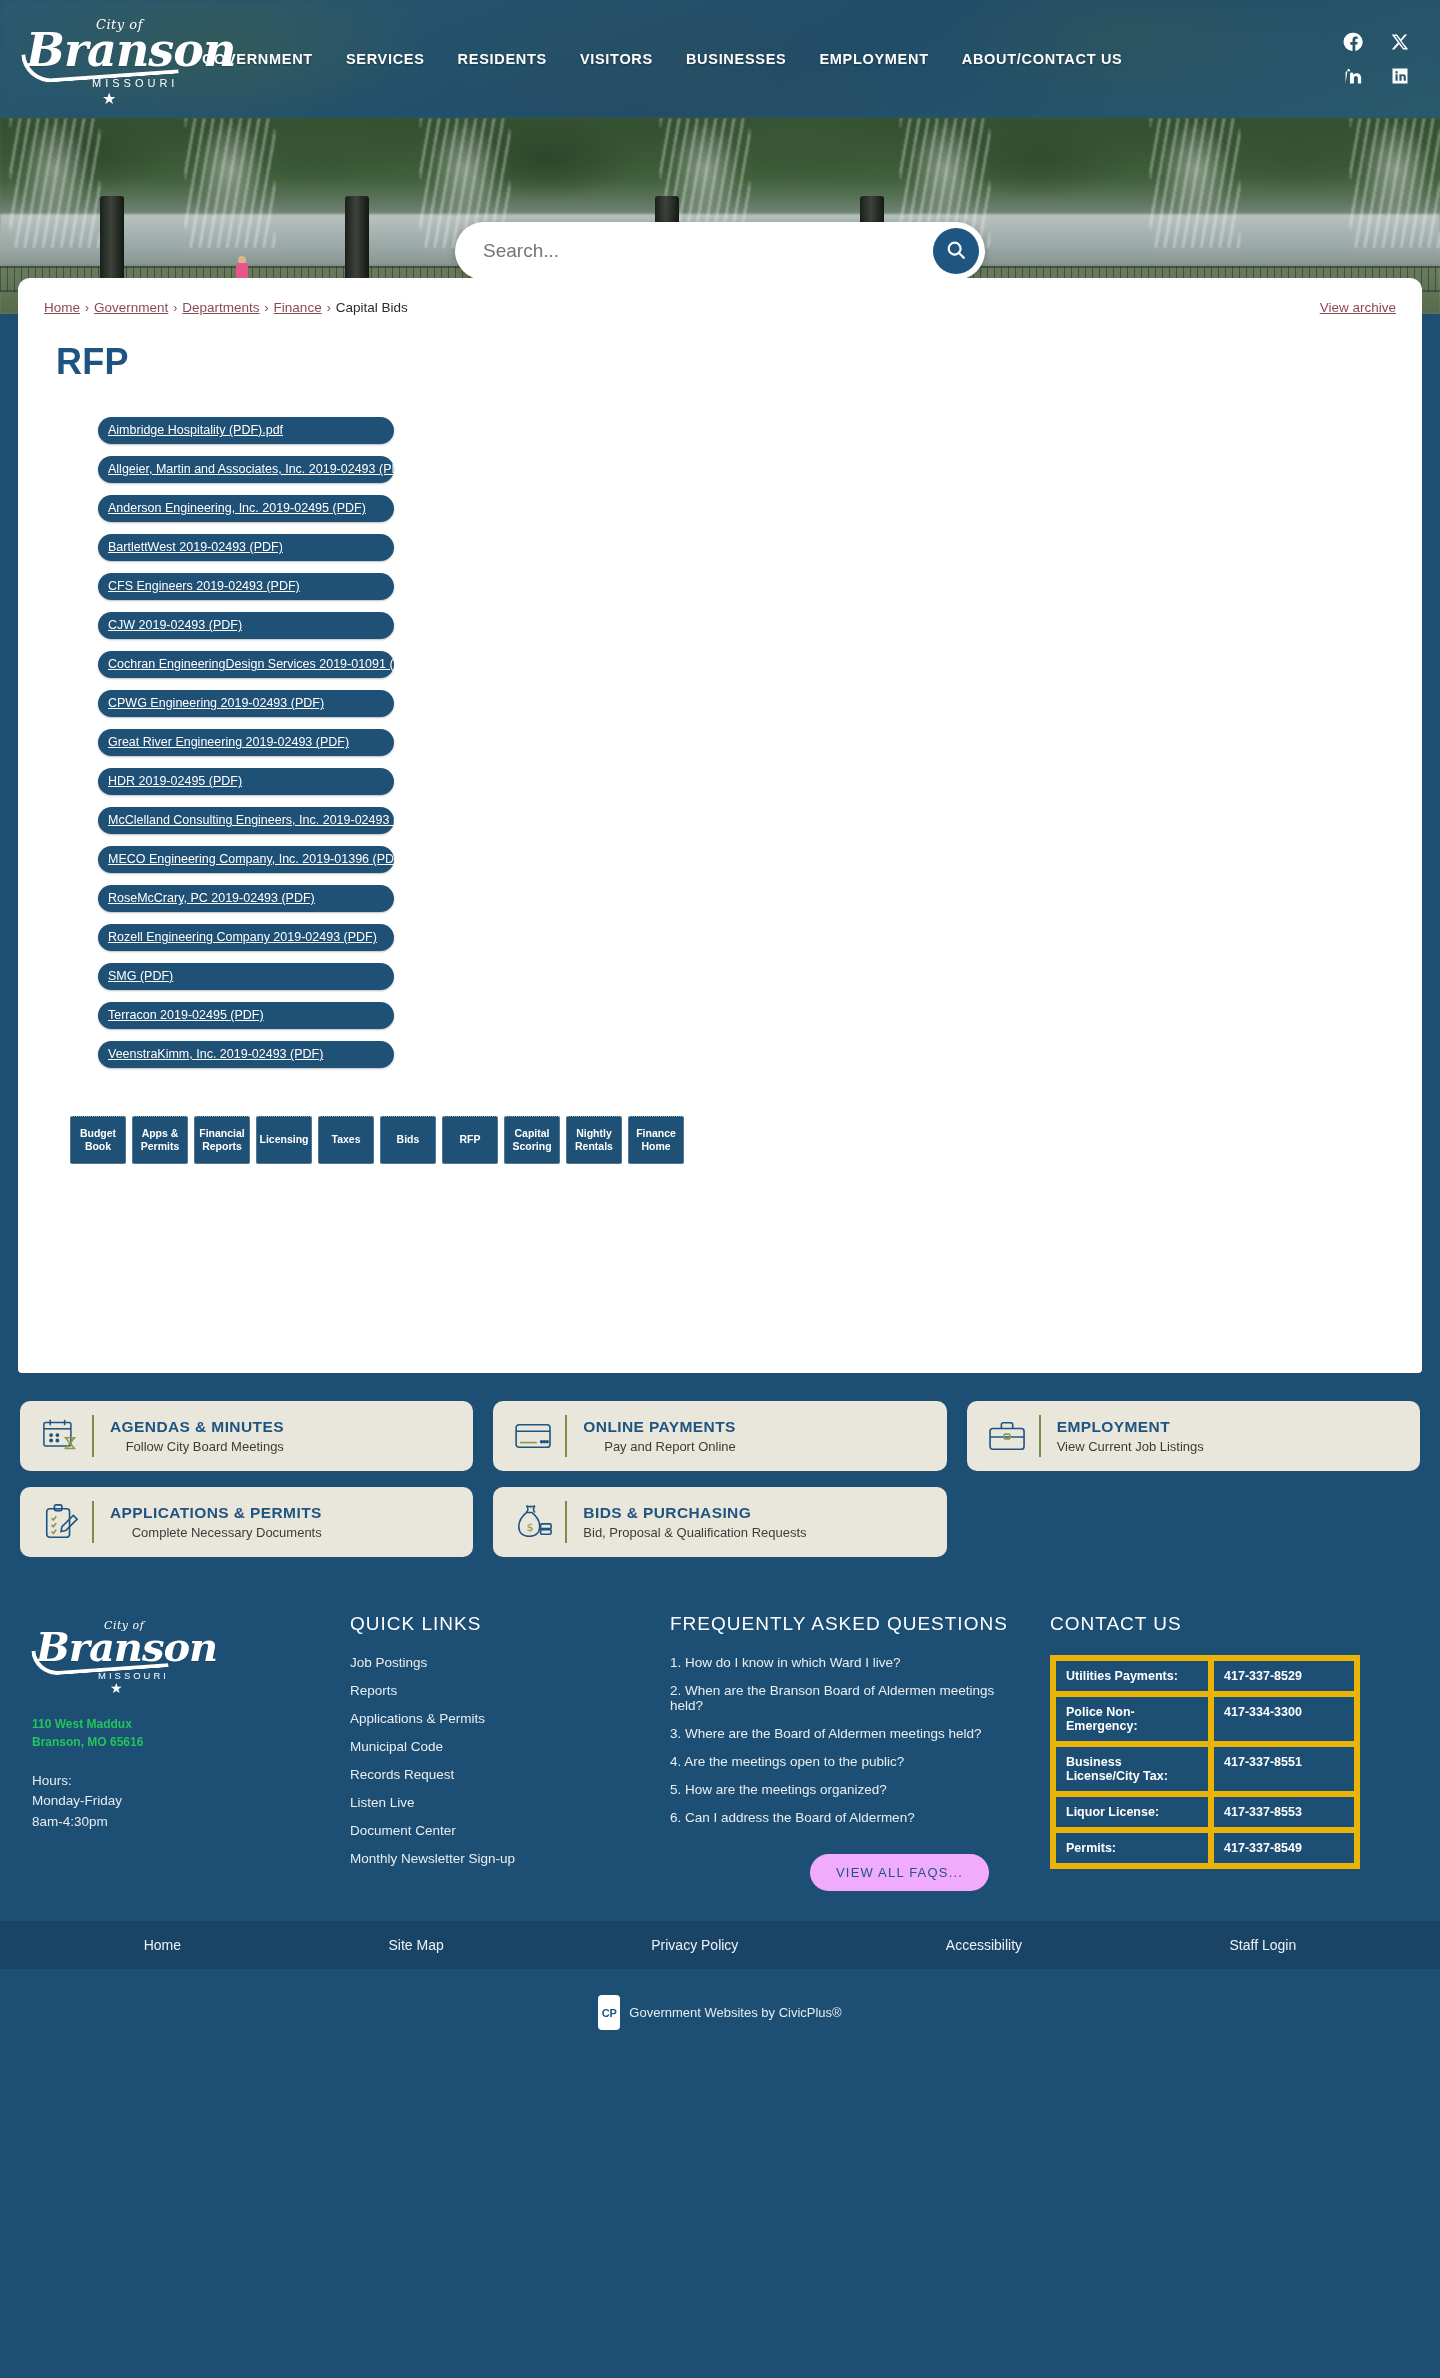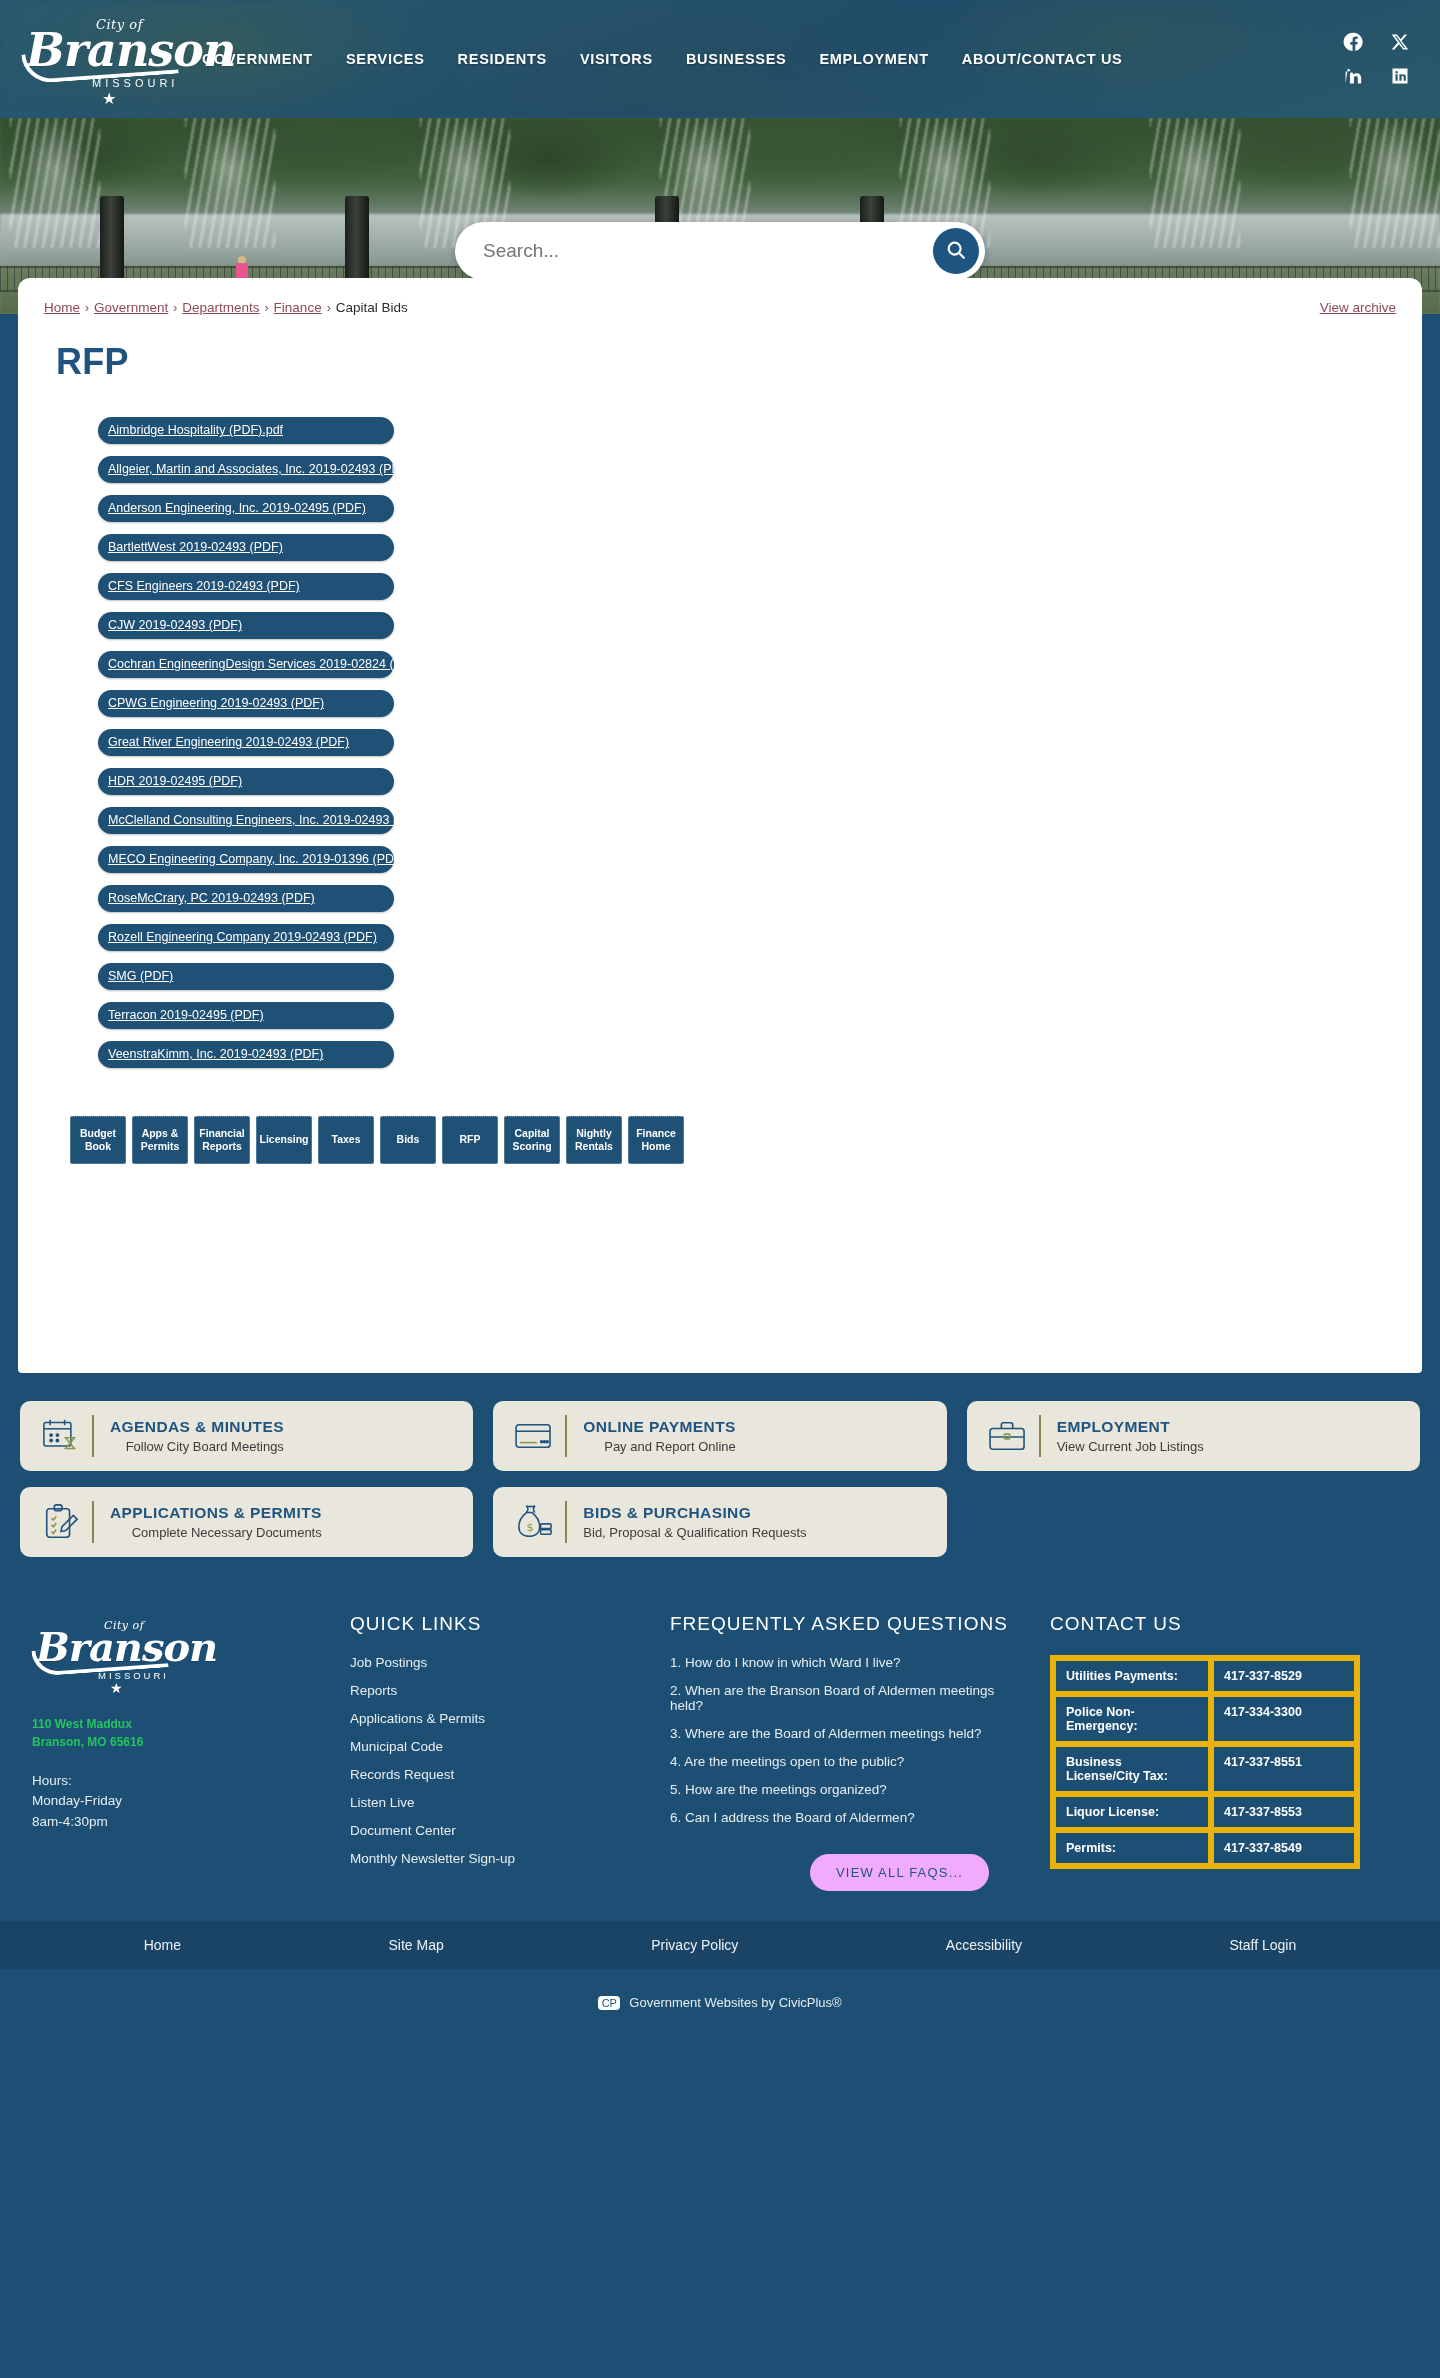--- a/index.html
+++ b/index.html
@@ -315,23 +315,23 @@
     display: flex; justify-content: space-around; align-items: center;
     padding: 16px 40px;
   }
   .footer-nav a { color: #eef2f5; font-size: 14px; text-decoration: none; cursor:pointer; }
   .footer-credit {
     display: flex; align-items: center; justify-content: center; gap: 9px;
     padding: 26px 0 30px 0;
     color: #e6ecef; font-size: 13px;
   }
   .cp-badge {
-    width: 22px; height: 14px; border-radius: 4px;
+    width: 22px; height: 35px; border-radius: 4px;
     background: #fff; color: #1f5480;
-    font-size: 11px; font-weight: 400;
+    font-size: 11px; font-weight: 700;
     display: flex; align-items: center; justify-content: center;
   }
 </style>
 </head>
 <body>
 
 <header class="site-header">
   <div class="header-tex"></div>
   <div class="header-inner">
     <div class="brand-logo">
@@ -424,21 +424,21 @@
 
     <h1 class="page-title">RFP</h1>
 
     <div class="doc-list">
       <a class="doc-pill">Aimbridge Hospitality (PDF).pdf</a>
       <a class="doc-pill">Allgeier, Martin and Associates, Inc. 2019-02493 (PDF)</a>
       <a class="doc-pill">Anderson Engineering, Inc. 2019-02495 (PDF)</a>
       <a class="doc-pill">BartlettWest 2019-02493 (PDF)</a>
       <a class="doc-pill">CFS Engineers 2019-02493 (PDF)</a>
       <a class="doc-pill">CJW 2019-02493 (PDF)</a>
-      <a class="doc-pill">Cochran EngineeringDesign Services 2019-02824 (PDF)</a>
+      <a class="doc-pill">Cochran EngineeringDesign Services 2019-01091 (PDF)</a>
       <a class="doc-pill">CPWG Engineering 2019-02493 (PDF)</a>
       <a class="doc-pill">Great River Engineering 2019-02493 (PDF)</a>
       <a class="doc-pill">HDR 2019-02495 (PDF)</a>
       <a class="doc-pill">McClelland Consulting Engineers, Inc. 2019-02493 (PDF)</a>
       <a class="doc-pill">MECO Engineering Company, Inc. 2019-01396 (PDF)</a>
       <a class="doc-pill">RoseMcCrary, PC 2019-02493 (PDF)</a>
       <a class="doc-pill">Rozell Engineering Company 2019-02493 (PDF)</a>
       <a class="doc-pill">SMG (PDF)</a>
       <a class="doc-pill">Terracon 2019-02495 (PDF)</a>
       <a class="doc-pill">VeenstraKimm, Inc. 2019-02493 (PDF)</a>

